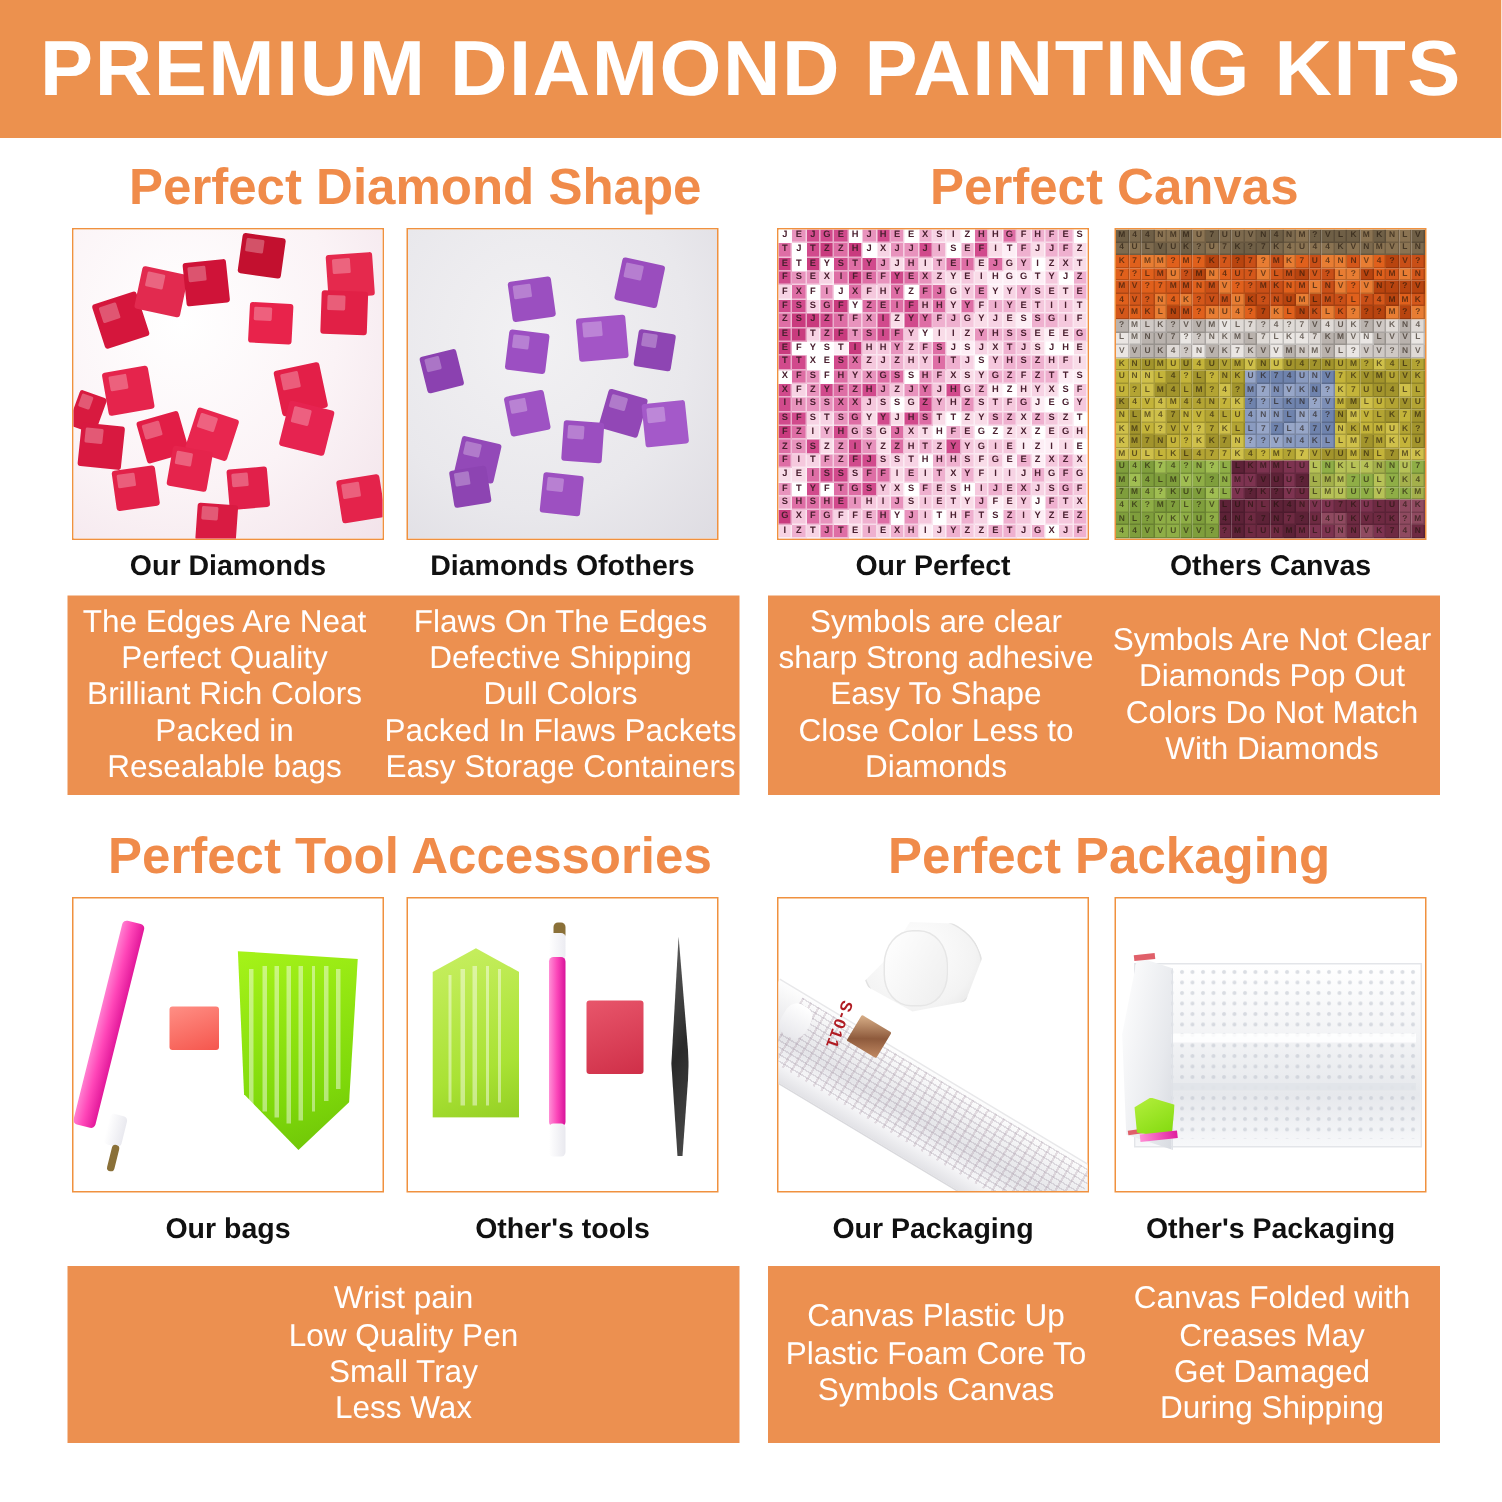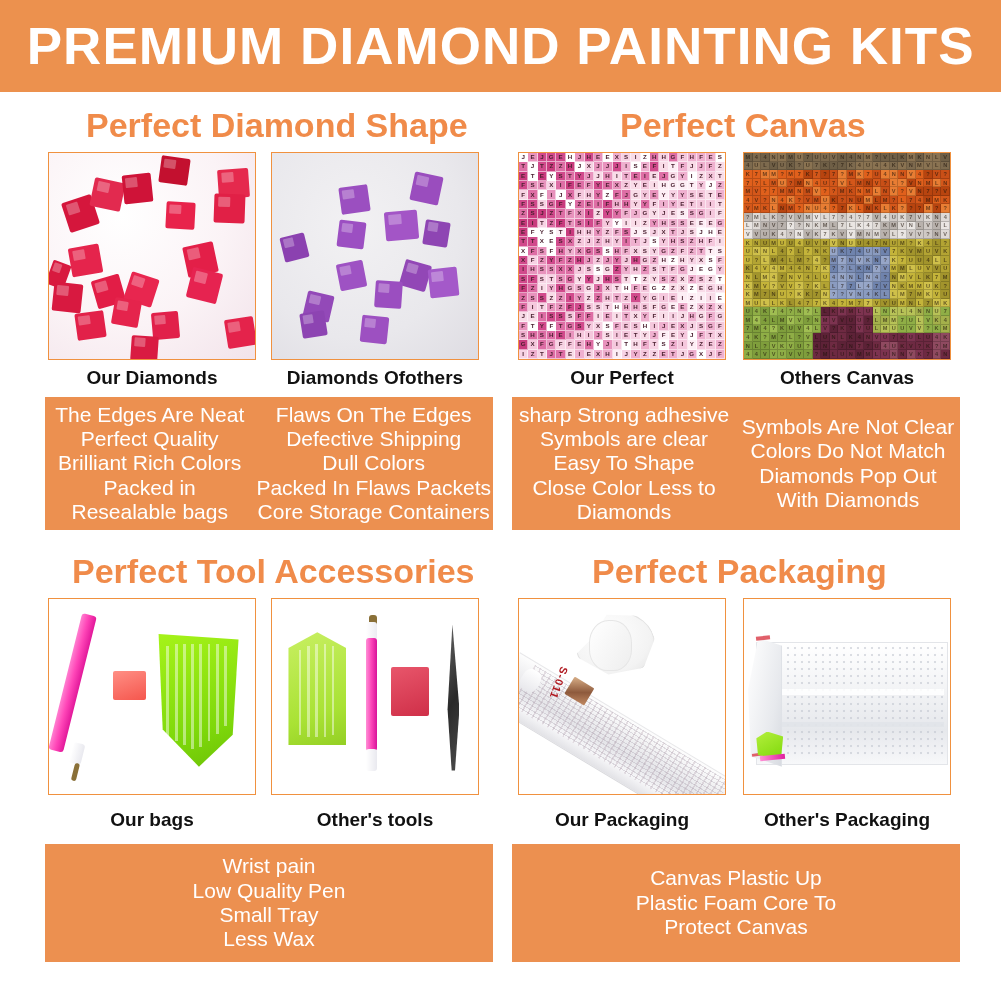--- a/index.html
+++ b/index.html
@@ -1262,36 +1262,36 @@
     <span>Perfect Quality</span>
     <span>Brilliant Rich Colors</span>
     <span>Packed in</span>
     <span>Resealable bags</span>
   </div>
   <div class="panel-col">
     <span>Flaws On The Edges</span>
     <span>Defective Shipping</span>
     <span>Dull Colors</span>
     <span>Packed In Flaws Packets</span>
-    <span>Core Storage Containers</span>
+    <span>Easy Storage Containers</span>
   </div>
 </div>
 
 <div class="panel" style="left:512px;top:397px;width:448px;height:133px;">
   <div class="panel-col">
+    <span>Symbols are clear</span>
     <span>sharp Strong adhesive</span>
-    <span>Symbols are clear</span>
     <span>Easy To Shape</span>
     <span>Close Color Less to</span>
     <span>Diamonds</span>
   </div>
   <div class="panel-col">
     <span>Symbols Are Not Clear</span>
+    <span>Diamonds Pop Out</span>
     <span>Colors Do Not Match</span>
-    <span>Diamonds Pop Out</span>
     <span>With Diamonds</span>
   </div>
 </div>
 
 <div class="imgframe tool-bg" style="left:48px;top:598px;width:208px;height:197px;">
   <div class="pic">
 
     <div class="pen-body" style="left:16%;top:8%;width:7.5%;height:72%;
          background:linear-gradient(90deg,#ff7fd0,#ff46b8 45%,#e2189a);
          transform:rotate(14deg);transform-origin:50% 0;"></div>
@@ -1416,15 +1416,21 @@
     <span>Low Quality Pen</span>
     <span>Small Tray</span>
     <span>Less Wax</span>
   </div>
 </div>
 
 <div class="panel" style="left:512px;top:844px;width:448px;height:118px;">
   <div class="panel-col">
     <span>Canvas Plastic Up</span>
     <span>Plastic Foam Core To</span>
-    <span>Protect Canvas</span>
+    <span>Symbols Canvas</span>
+  </div>
+  <div class="panel-col">
+    <span>Canvas Folded with</span>
+    <span>Creases May</span>
+    <span>Get Damaged</span>
+    <span>During Shipping</span>
   </div>
 </div>
 
 </body></html>

